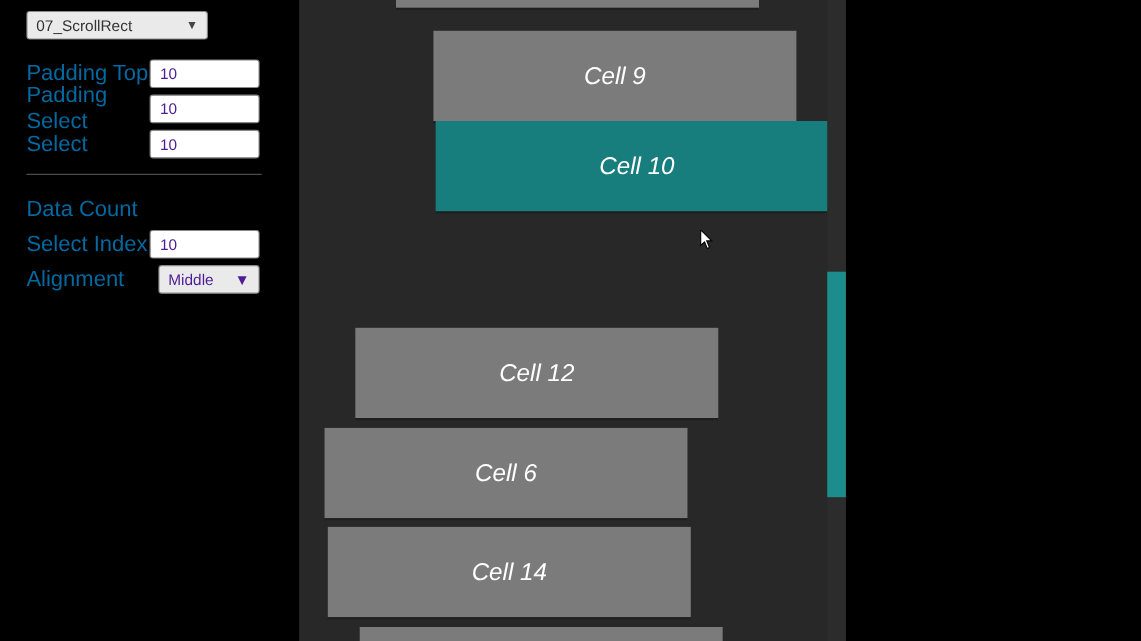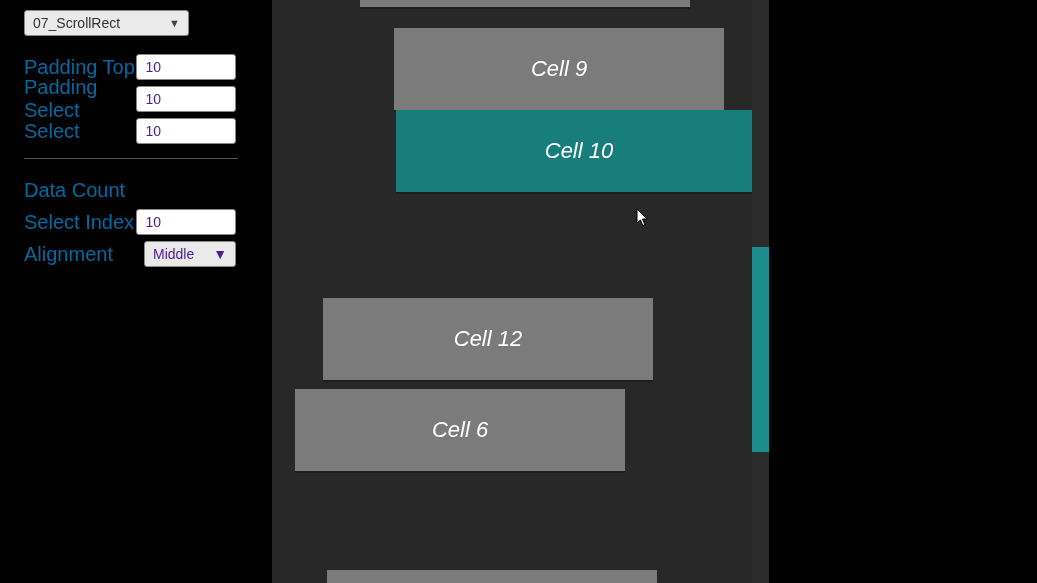--- a/index.html
+++ b/index.html
@@ -178,20 +178,23 @@
     </div>
     <div class="cell selected" style="left: 124px; top: 110px; width: 366px;">
       <span>Cell 10</span>
     </div>
     <div class="cell" style="left: 51px; top: 298px; width: 330px;">
       <span>Cell 12</span>
     </div>
     <div class="cell" style="left: 23px; top: 389px; width: 330px;">
       <span>Cell 6</span>
     </div>
+    <div class="cell" style="left: 26px; top: 479px; width: 330px;">
+      <span>Cell 14</span>
+    </div>
     <div class="cell" style="left: 55px; top: 570px; width: 330px;">
       <span></span>
     </div>
   </div>
 
 <div class="scrollbar-track">
   <div class="scrollbar-thumb" id="thumb" style="top: 247px; height: 205px;"></div>
 </div>
 
 <svg class="cursor" id="cursor" viewBox="0 0 12 18" style="left: 636px; top: 209px;">

